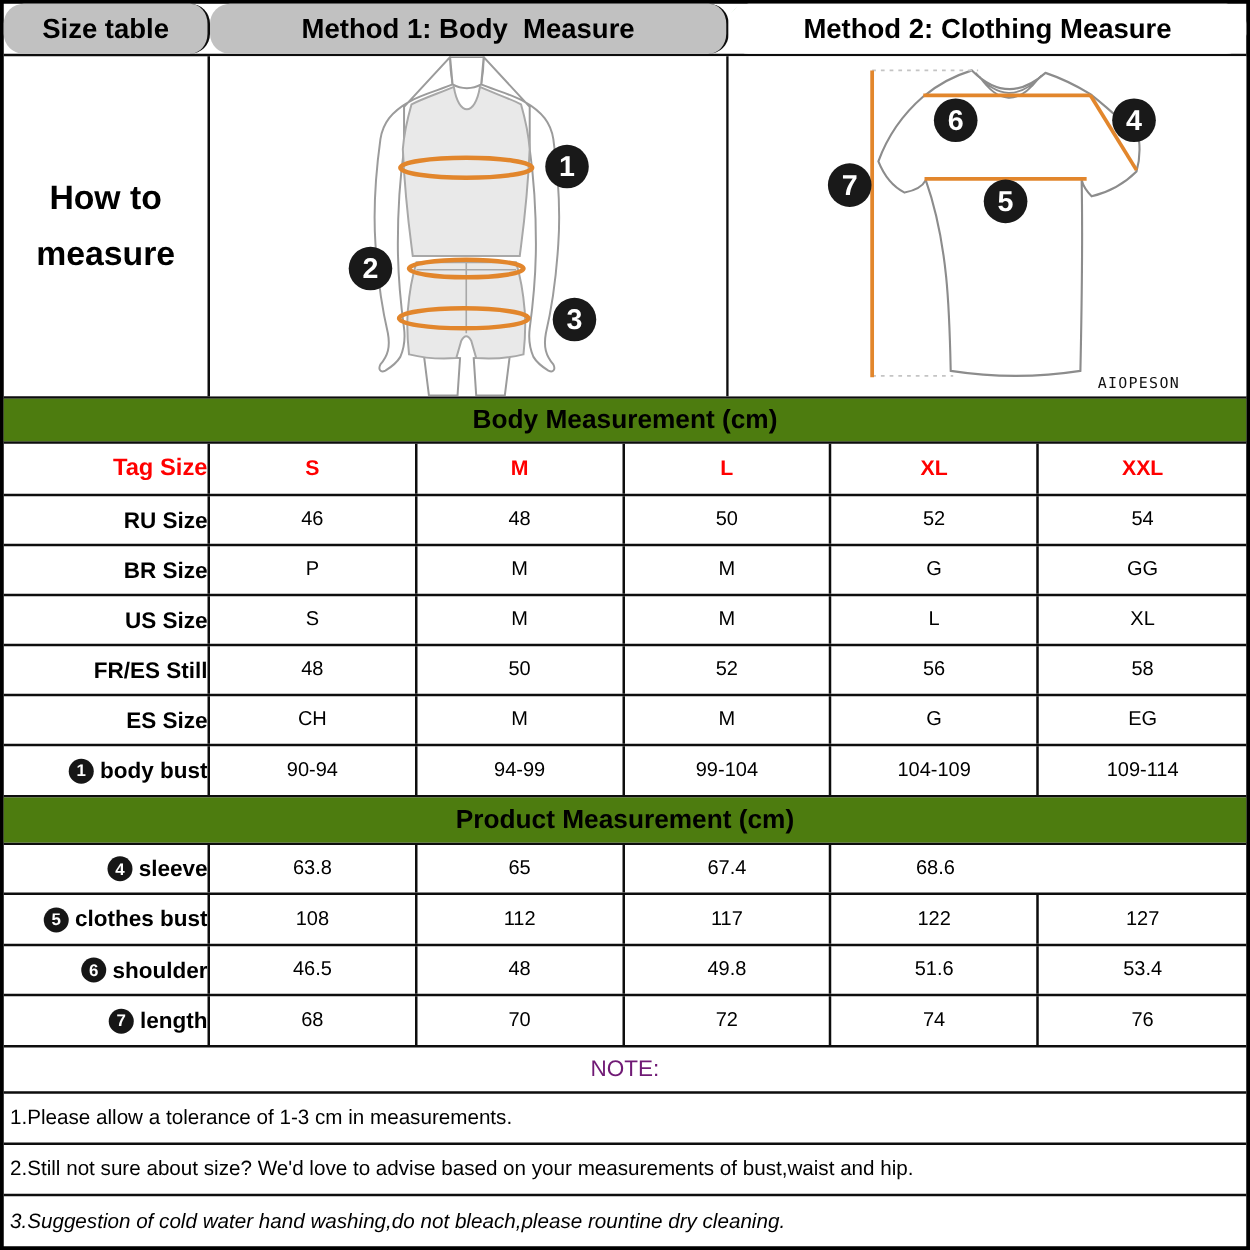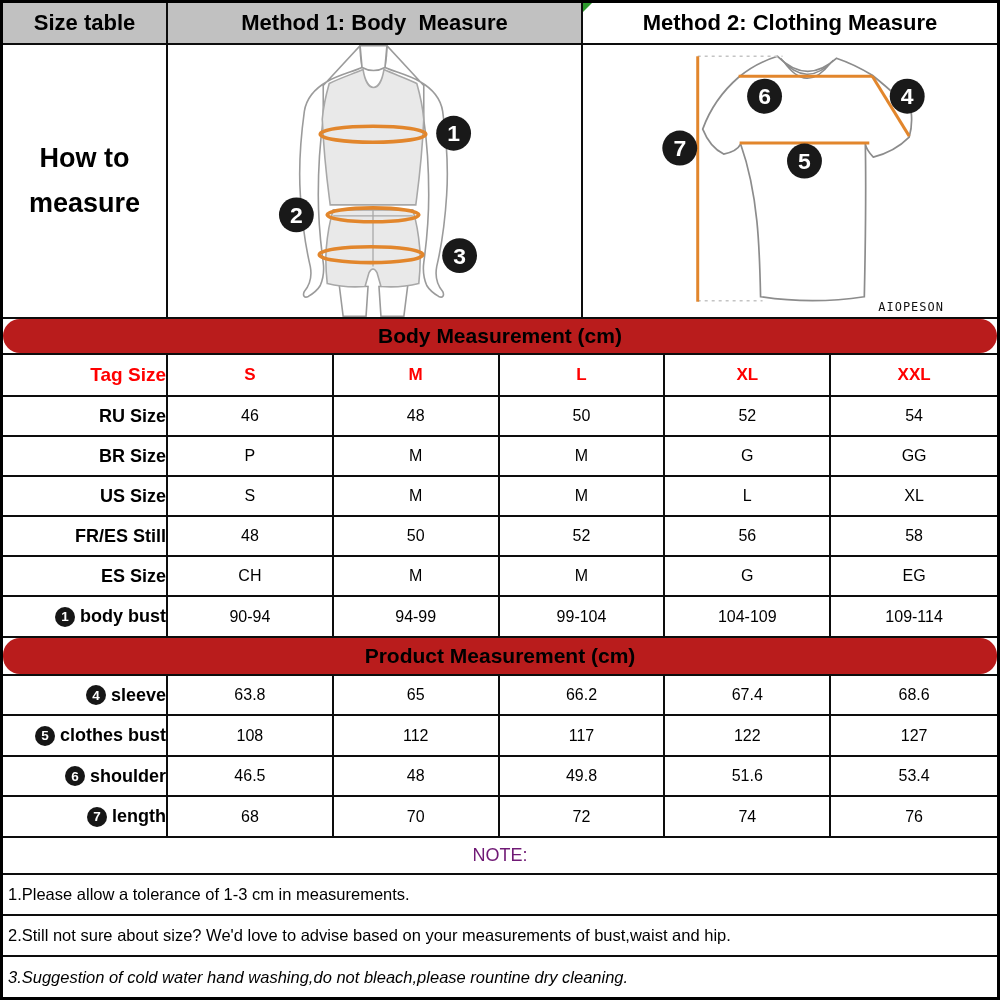--- a/index.html
+++ b/index.html
@@ -6,22 +6,22 @@
   .sheet{
     width:1000px;height:1000px;box-sizing:border-box;
     border:3px solid #000;background:#fff;
     font-family:"Liberation Sans",sans-serif;color:#000;
     display:flex;flex-direction:column;position:relative;
   }
   .row{box-sizing:border-box;border-bottom:2px solid #0d0d0d;display:flex;}
   .grid3{display:grid;grid-template-columns:165px 415px 1fr;width:100%;}
   .cell{box-sizing:border-box;display:flex;align-items:center;justify-content:center;overflow:hidden;}
   .vline{border-right:2px solid #0d0d0d;}
-  .hdr{background:#c1c1c1;font-weight:bold;font-size:22px;}
-  .band{background:#b91c1c;font-weight:bold;font-size:21px;justify-content:center;align-items:center;display:flex;width:100%;border-radius:17px;}
+  .hdr{background:#c1c1c1;font-weight:bold;font-size:22px;border-radius:16px;}
+  .band{background:#4d7c0f;font-weight:bold;font-size:21px;justify-content:center;align-items:center;display:flex;width:100%;}
   .wsp{white-space:pre;}
   .howto{font-weight:bold;font-size:27px;text-align:center;line-height:1.65;}
   .label-cell{justify-content:flex-end;padding-left:5px;font-weight:bold;font-size:18px;gap:5px;}
   .value-cell{font-size:16px;}
   .tag-row .cell{color:#ff0000;font-weight:bold;}
   .tag-row .label-cell{font-size:19px;}
   .tag-row .value-cell{font-size:17px;}
   .trow{box-sizing:border-box;border-bottom:2px solid #0d0d0d;display:grid;grid-template-columns:165px repeat(5,1fr);}
   .marker{
     display:inline-flex;width:20px;height:20px;border-radius:50%;
@@ -246,21 +246,20 @@
   </div>
 
   <div id="product-table">
       <div class="trow" style="height: 40px;">
         <div class="cell vline label-cell">
           <span class="marker">4</span>
           <span>sleeve</span>
         </div>
         <div class="cell value-cell vline">63.8</div>
         <div class="cell value-cell vline">65</div>
-        <div class="cell value-cell vline">66.2</div>
         <div class="cell value-cell vline">67.4</div>
         <div class="cell value-cell">68.6</div>
       </div>
       <div class="trow" style="height: 41px;">
         <div class="cell vline label-cell">
           <span class="marker">5</span>
           <span>clothes bust</span>
         </div>
         <div class="cell value-cell vline">108</div>
         <div class="cell value-cell vline">112</div>

